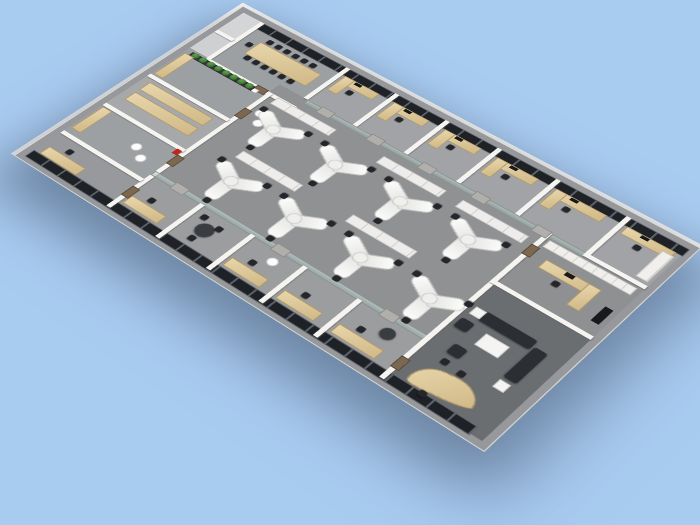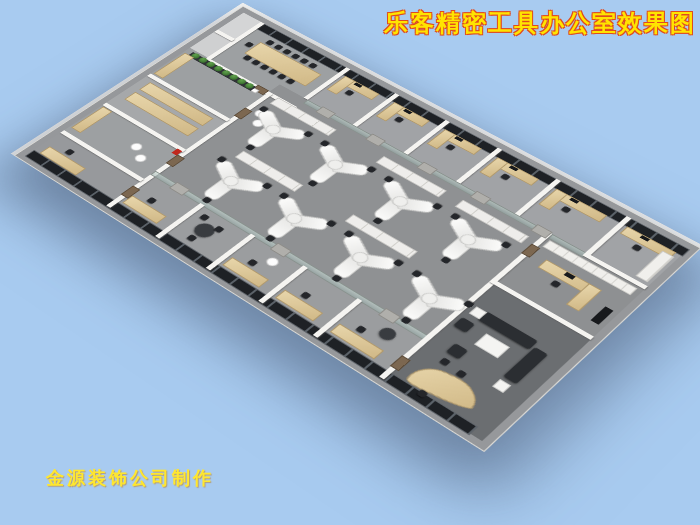--- a/index.html
+++ b/index.html
@@ -283,15 +283,13 @@
       <div class="wtbl" style="left:430px;top:186px;width:9px;height:9px;"></div>
       <div class="wtbl" style="left:494px;top:240px;width:9px;height:9px;"></div>
       <div class="r wd" style="left:436px;top:262px;width:58px;height:26px;border-radius:50% 60% 70% 30% / 100% 100% 25% 20%;transform:rotate(-8deg);"></div>
       <div class="ch" style="left:446px;top:251px;"></div>
       <div class="ch" style="left:464px;top:253px;"></div>
       <div class="ch" style="left:454px;top:291px;"></div>
 
     </div>
   </div>
 
-  <div class="title">乐客精密工具办公室效果图</div>
-  <div class="credit">金源装饰公司制作</div>
 </div>
 
 </body></html>

